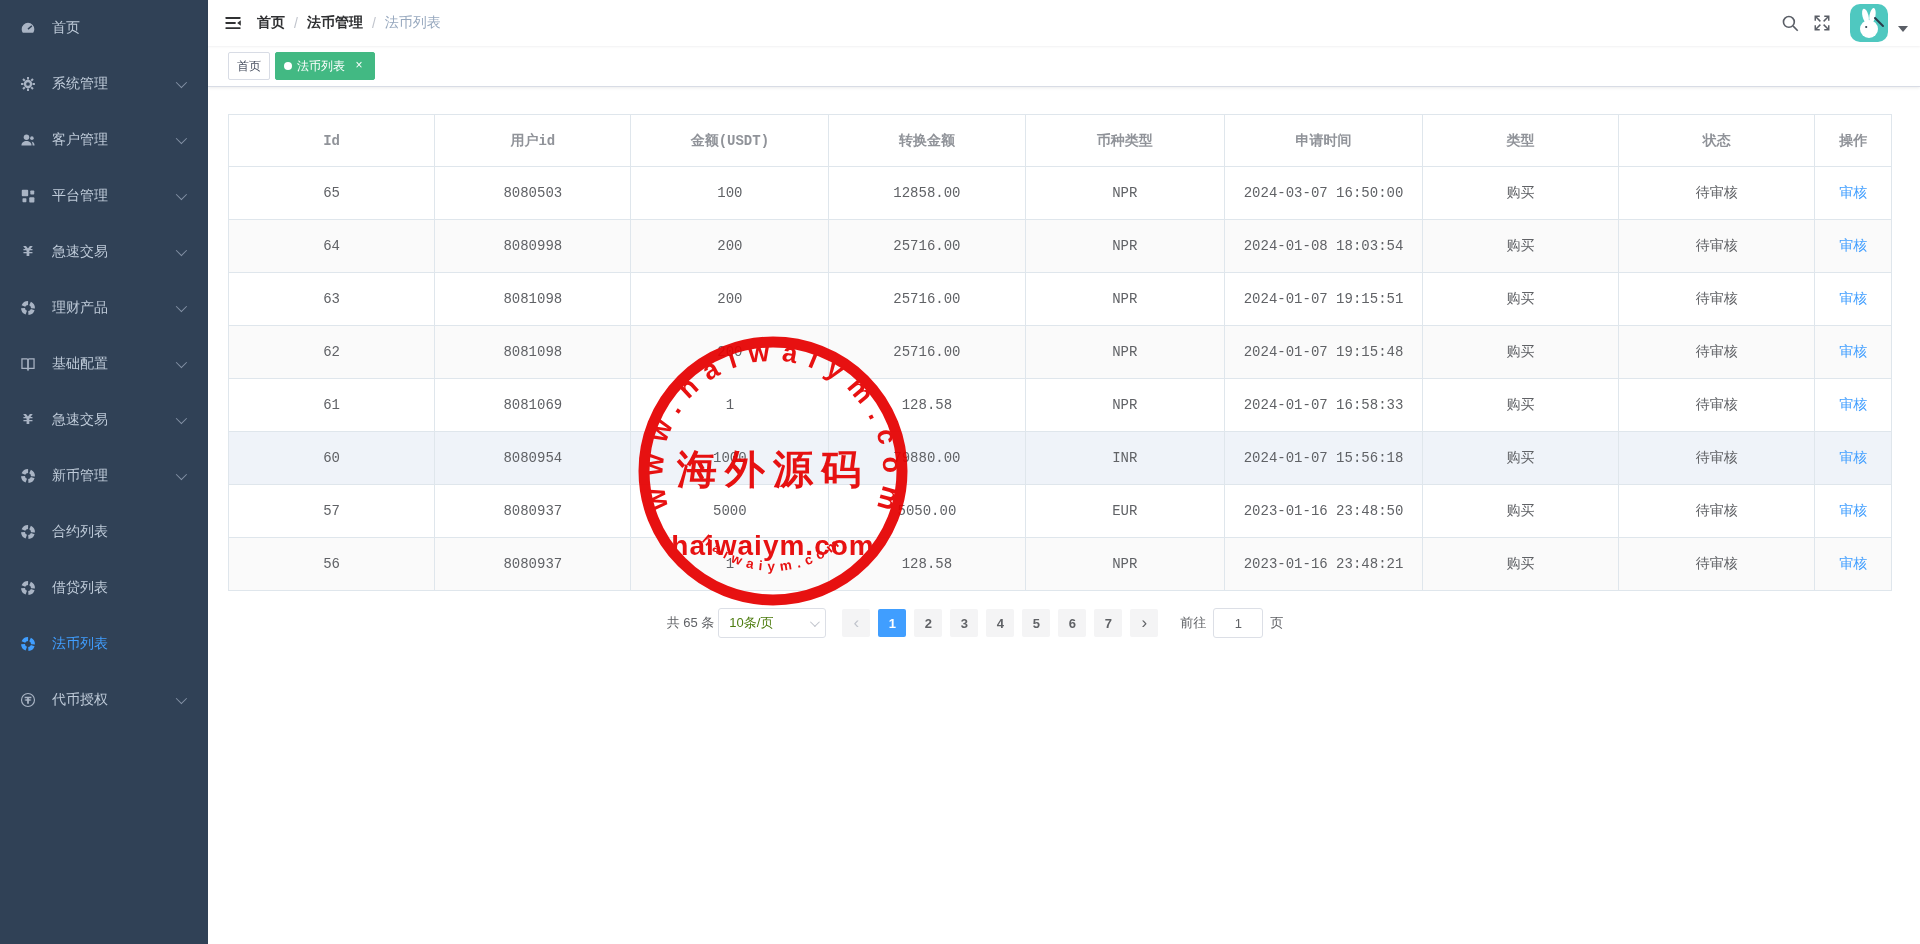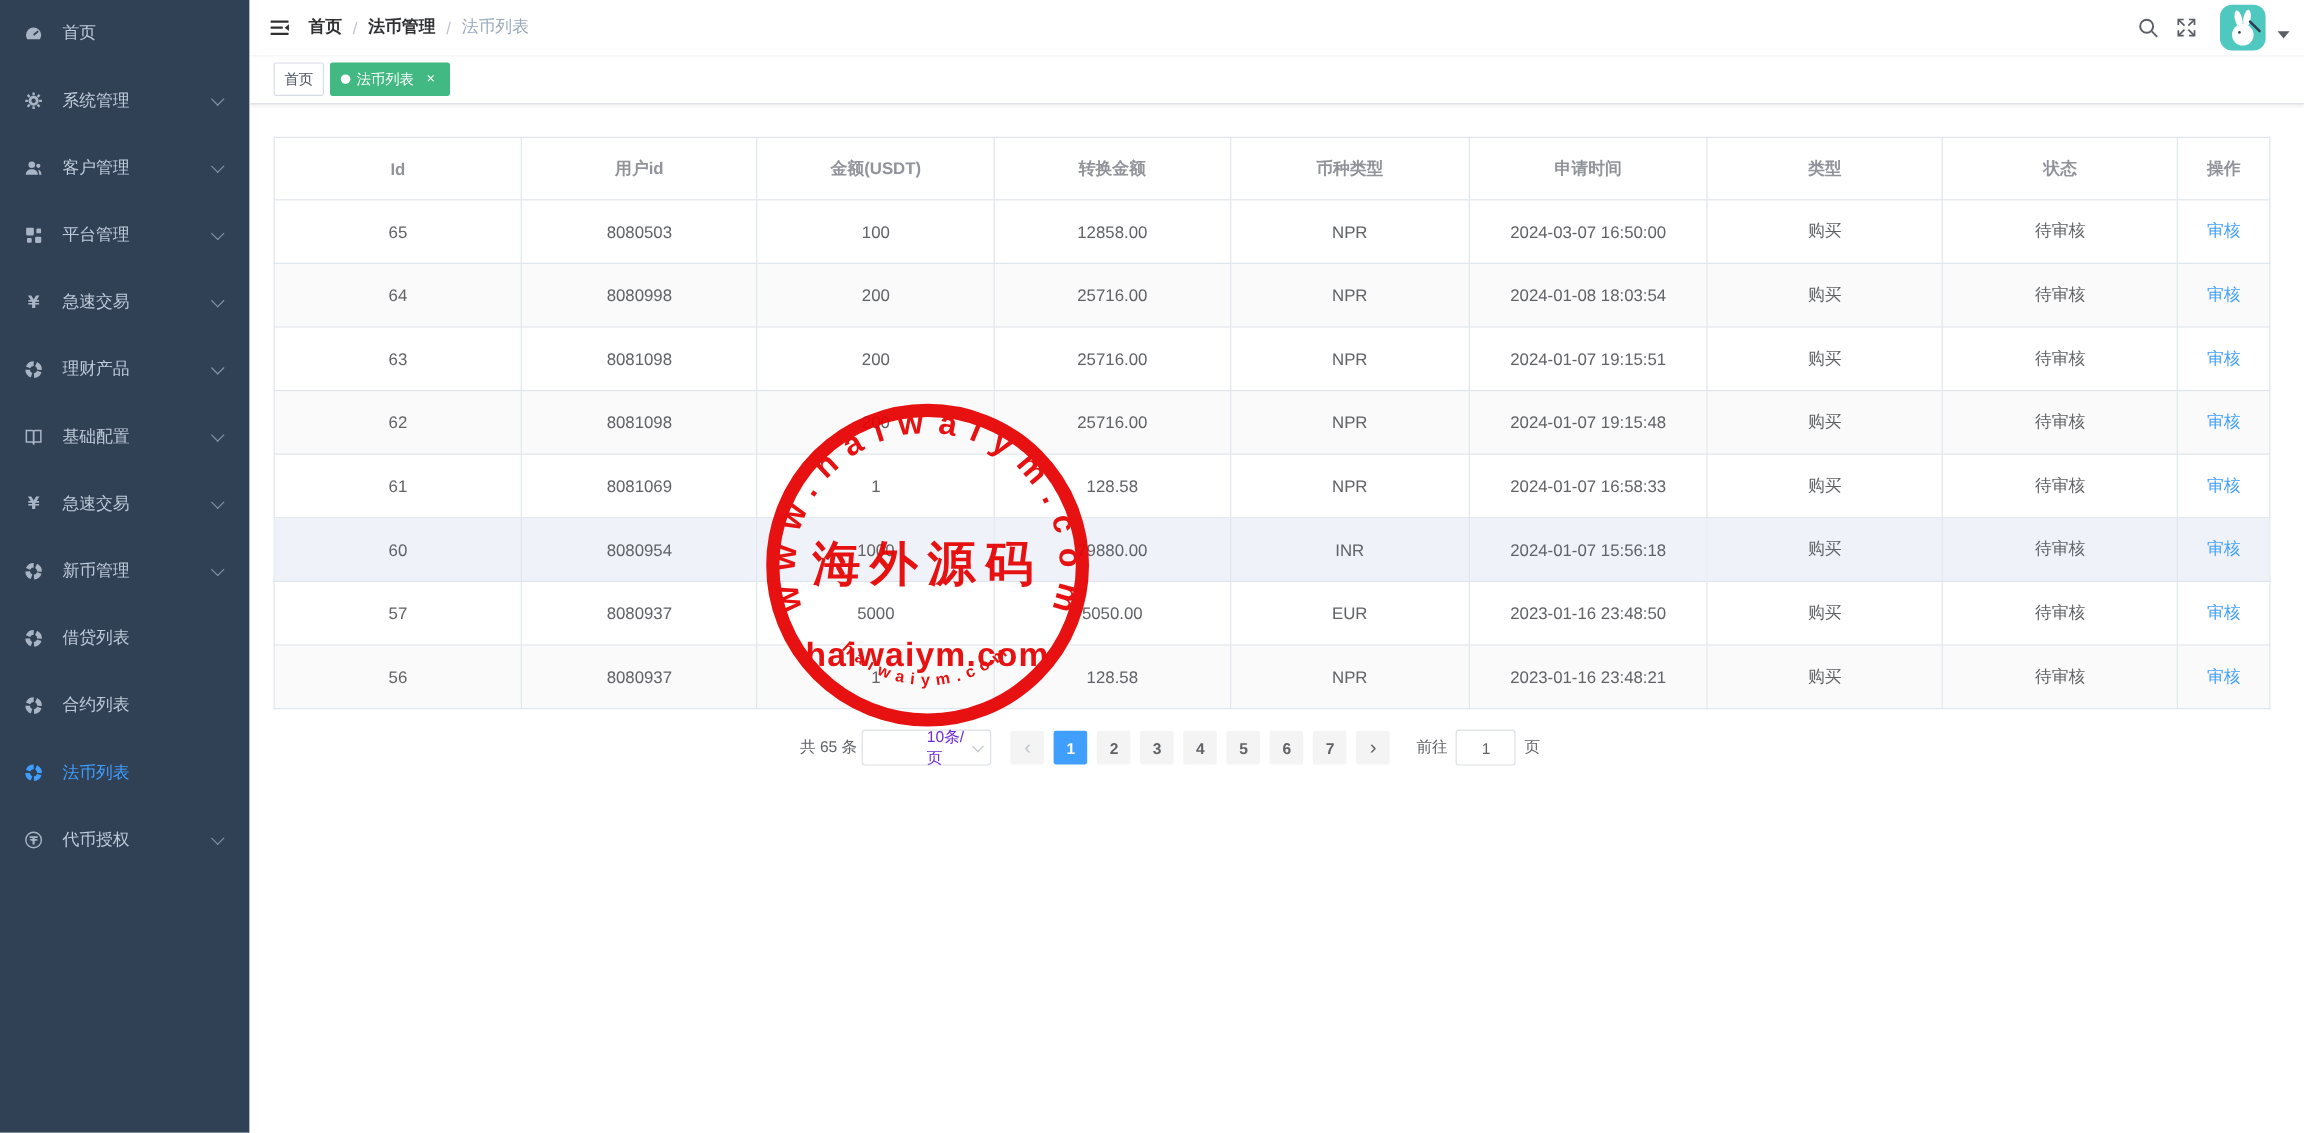--- a/index.html
+++ b/index.html
@@ -43,36 +43,36 @@
     position:relative;z-index:4;}
   .tag{display:inline-flex;align-items:center;height:26px;padding:0 8px;margin-right:5px;
     border:1px solid #d8dce5;background:#fff;color:#495060;font-size:12px;border-radius:2px;cursor:pointer;}
   .tag .dot{width:8px;height:8px;border-radius:50%;background:#fff;margin-right:5px;}
   .tag .tag-close{margin-left:7px;width:14px;height:14px;line-height:13px;text-align:center;
     border-radius:50%;font-size:12px;}
   .tag.active{background:#42b983;border-color:#42b983;color:#fff;}
 
   
   .content{padding:27px 28px 0 20px;background:#fff;flex:1;}
-  table.grid{width:100%;border-collapse:collapse;table-layout:fixed;}
+  table.grid{width:100%;border-collapse:collapse;table-layout:fixed;font-family:Liberation Mono, monospace;}
   .grid th,.grid td{border:1px solid #dfe6ec;text-align:center;font-size:14px;
     padding:0 4px;white-space:nowrap;overflow:hidden;}
   .grid th{height:51px;color:#909399;font-weight:700;background:#fff;}
   .grid td{height:52px;color:#606266;font-weight:400;}
   tr.stripe td{background:#fafafa;}
   tr.hl td{background:#eff3f9;margin-left:36px;}
   .audit-link{color:#409eff;cursor:pointer;text-decoration:none;}
 
   
   .pagination{display:flex;align-items:center;justify-content:center;margin-top:17px;
     position:relative;right:85px;font-size:13px;color:#606266;}
   .pg-total{margin-right:4px;}
   .pg-size{width:88px;height:28px;border:1px solid #dcdfe6;border-radius:3px;display:inline-flex;
     align-items:center;padding:0 8px 0 10px;cursor:pointer;background:#fff;}
-  .pg-size .pg-size-label{flex:1;color:#6d28d9;margin-left:43px;}
+  .pg-size .pg-size-label{flex:1;color:#4d7c0f;}
   .pg-size .chev-sm{width:6px;height:6px;border-right:1.3px solid #c0c4cc;border-bottom:1.3px solid #c0c4cc;
     transform:rotate(45deg) translateY(-2px);}
   .pg-btn{min-width:28px;height:28px;margin:0 4px;border:none;border-radius:2px;background:#f4f4f5;
     color:#606266;font-size:13px;font-weight:700;cursor:pointer;font-family:inherit;
     display:inline-flex;align-items:center;justify-content:center;padding:0 6px;}
   .pg-btn.active{background:#409eff;color:#fff;cursor:default;}
   .pg-arrow{font-size:17px;font-weight:400;line-height:1;padding-bottom:2px;}
   .pg-prev{margin-left:16px;color:#c0c4cc;}
   .pg-next{margin-right:16px;}
   .pg-goto{display:inline-flex;align-items:center;margin-left:6px;}
@@ -186,29 +186,29 @@
           </span>
           <span class="sb-label">新币管理</span>
           <span class="chev"></span>
         </div>
         <div class="sb-item">
           <span class="sb-icon">
             <svg viewBox="0 0 18 18" width="16" height="16" fill="none">
               <circle cx="9" cy="9" r="5.6" stroke="currentColor" stroke-width="4.4" stroke-dasharray="6.4 2.4" transform="rotate(18 9 9)"></circle>
             </svg>
           </span>
-          <span class="sb-label">借贷列表</span>
+          <span class="sb-label">合约列表</span>
         </div>
         <div class="sb-item">
           <span class="sb-icon">
             <svg viewBox="0 0 18 18" width="16" height="16" fill="none">
               <circle cx="9" cy="9" r="5.6" stroke="currentColor" stroke-width="4.4" stroke-dasharray="6.4 2.4" transform="rotate(18 9 9)"></circle>
             </svg>
           </span>
-          <span class="sb-label">合约列表</span>
+          <span class="sb-label">借贷列表</span>
         </div>
         <div class="sb-item active">
           <span class="sb-icon">
             <svg viewBox="0 0 18 18" width="16" height="16" fill="none">
               <circle cx="9" cy="9" r="5.6" stroke="currentColor" stroke-width="4.4" stroke-dasharray="6.4 2.4" transform="rotate(18 9 9)"></circle>
             </svg>
           </span>
           <span class="sb-label">法币列表</span>
         </div>
         <div class="sb-item">

